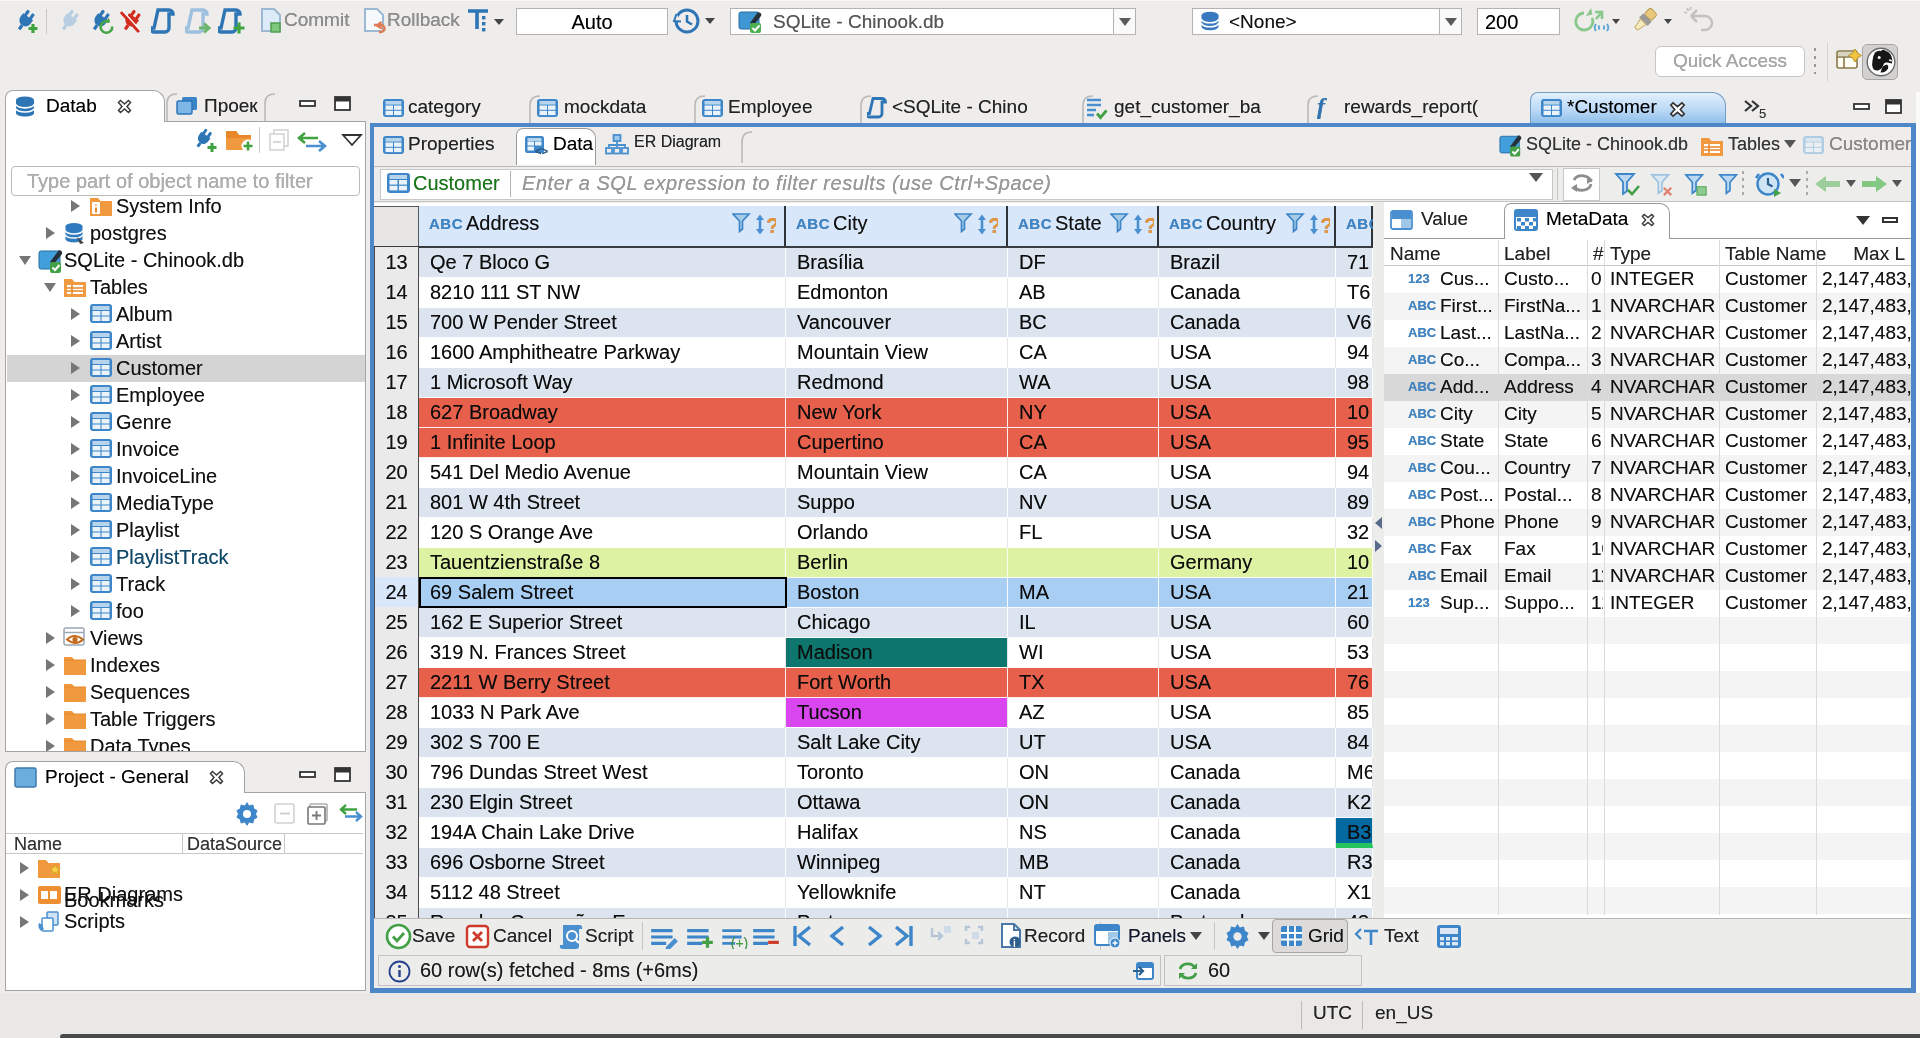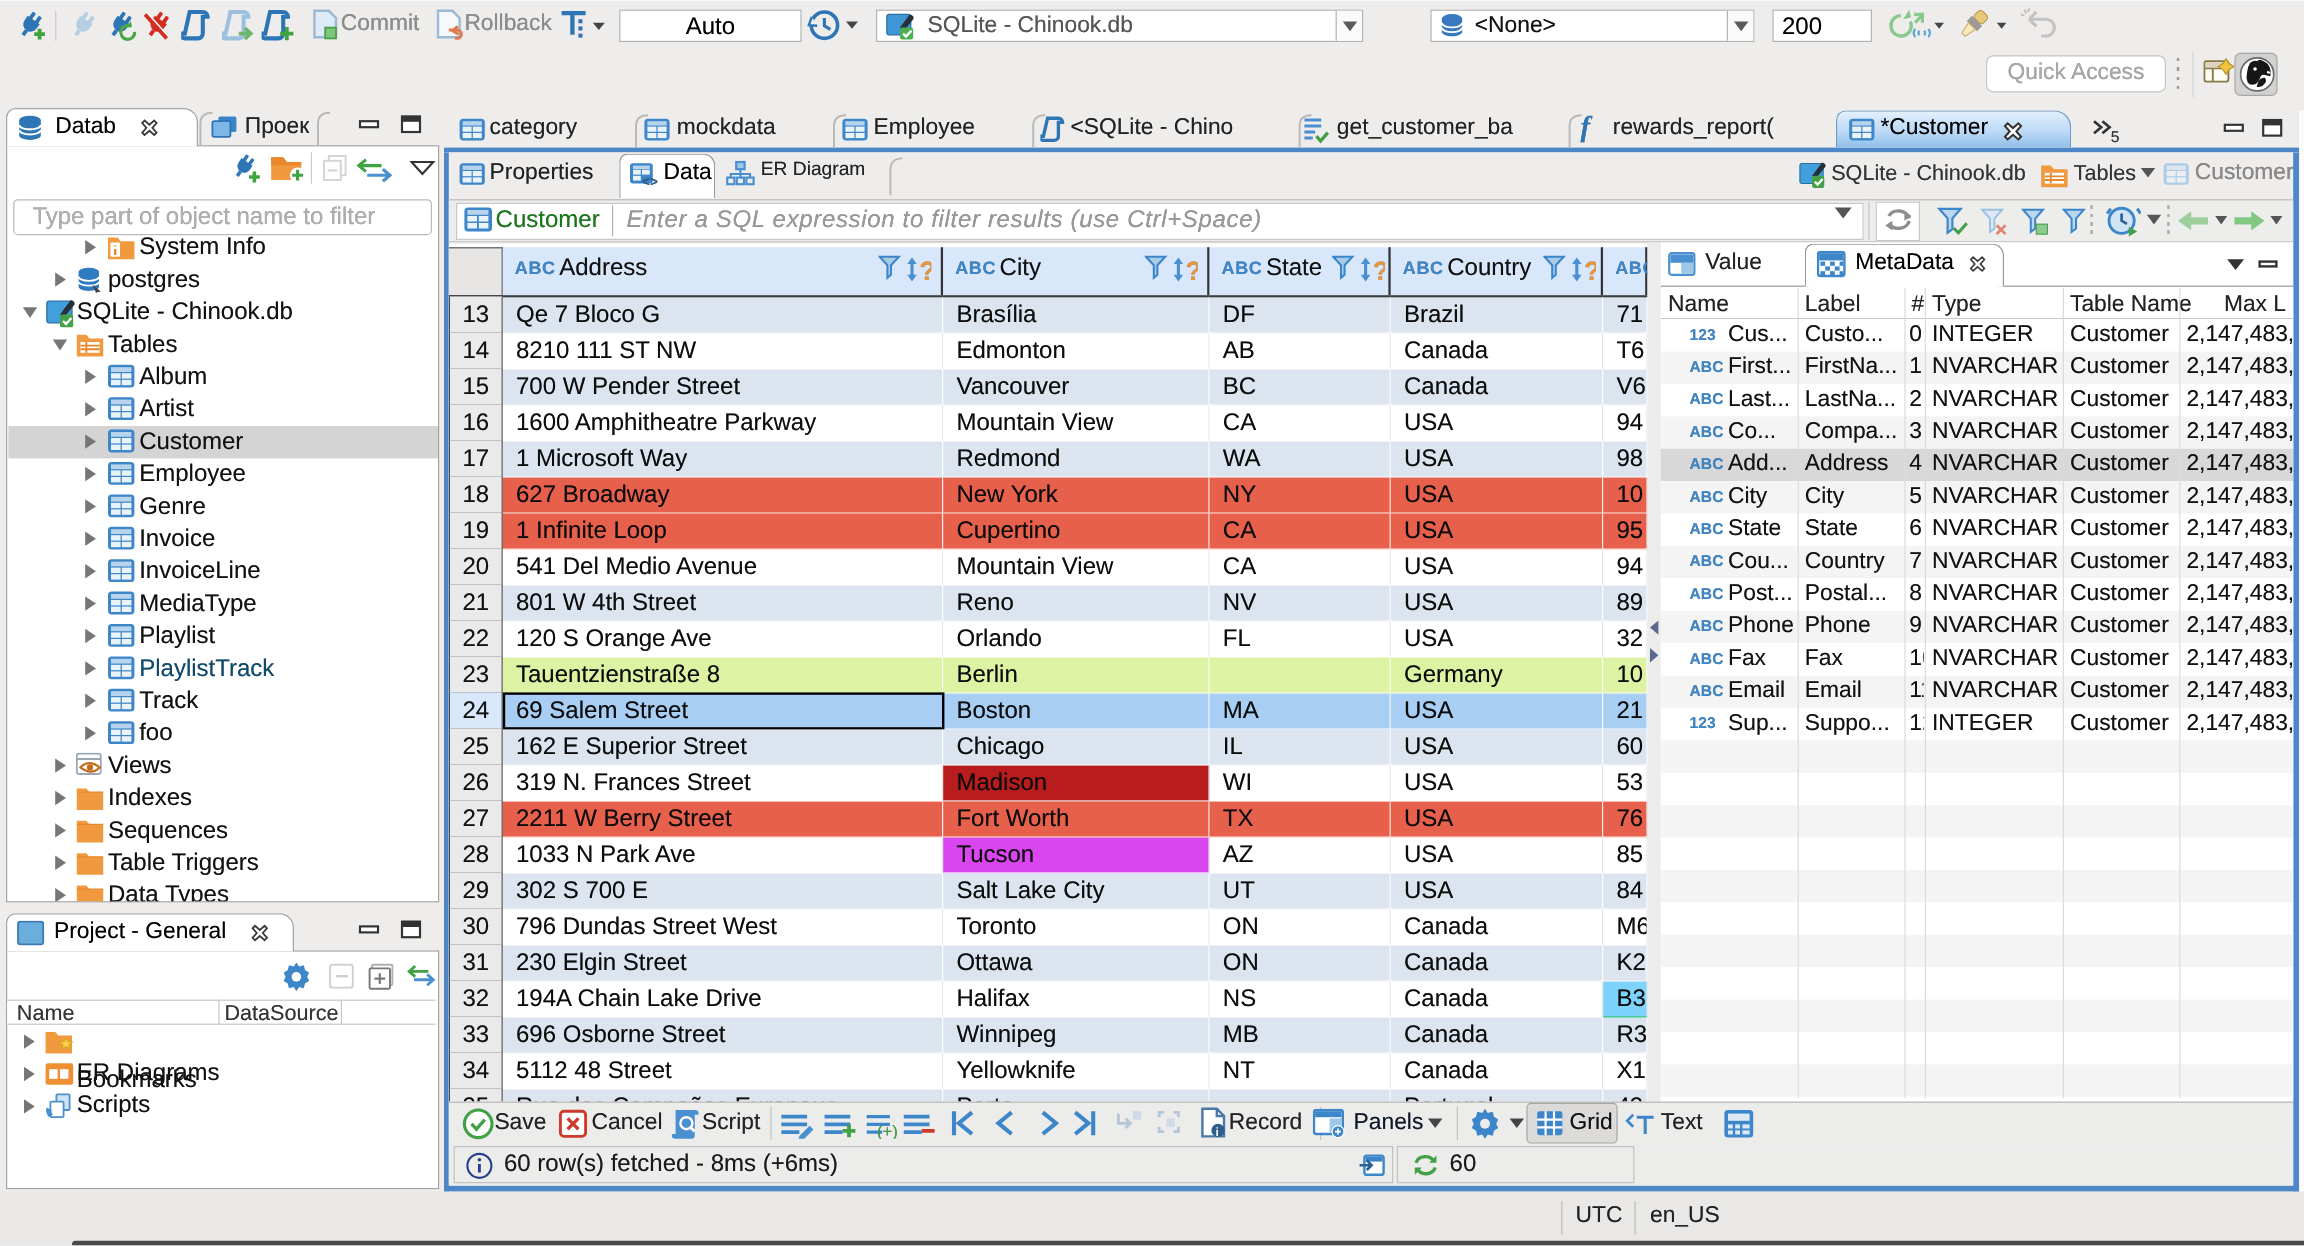--- a/index.html
+++ b/index.html
@@ -839,21 +839,21 @@
 <div class="cell" style="left:785px;top:225px;width:177px;background:#e6604b;border-right:1px solid rgba(255,255,255,.9);border-bottom:1px solid rgba(255,255,255,.9);">USA</div>
 <div class="cell" style="left:962px;top:225px;width:37px;background:#e6604b;border-right:1px solid rgba(255,255,255,.9);border-bottom:1px solid rgba(255,255,255,.9);">95</div>
 <div class="rownum" style="top:254px;height:31px;line-height:30px;background:#eaeaea;">20</div>
 <div class="cell" style="left:45px;top:255px;width:367px;background:#ffffff;border-right:1px solid #e6e6e6;border-bottom:1px solid #fff;">541 Del Medio Avenue</div>
 <div class="cell" style="left:412px;top:255px;width:222px;background:#ffffff;border-right:1px solid #e6e6e6;border-bottom:1px solid #fff;">Mountain View</div>
 <div class="cell" style="left:634px;top:255px;width:151px;background:#ffffff;border-right:1px solid #e6e6e6;border-bottom:1px solid #fff;">CA</div>
 <div class="cell" style="left:785px;top:255px;width:177px;background:#ffffff;border-right:1px solid #e6e6e6;border-bottom:1px solid #fff;">USA</div>
 <div class="cell" style="left:962px;top:255px;width:37px;background:#ffffff;border-right:1px solid #e6e6e6;border-bottom:1px solid #fff;">94</div>
 <div class="rownum" style="top:284px;height:31px;line-height:30px;background:#eaeaea;">21</div>
 <div class="cell" style="left:45px;top:285px;width:367px;background:#dce5ef;border-right:1px solid rgba(255,255,255,.9);border-bottom:1px solid rgba(255,255,255,.9);">801 W 4th Street</div>
-<div class="cell" style="left:412px;top:285px;width:222px;background:#dce5ef;border-right:1px solid rgba(255,255,255,.9);border-bottom:1px solid rgba(255,255,255,.9);">Reno</div>
+<div class="cell" style="left:412px;top:285px;width:222px;background:#dce5ef;border-right:1px solid rgba(255,255,255,.9);border-bottom:1px solid rgba(255,255,255,.9);">Suppo</div>
 <div class="cell" style="left:634px;top:285px;width:151px;background:#dce5ef;border-right:1px solid rgba(255,255,255,.9);border-bottom:1px solid rgba(255,255,255,.9);">NV</div>
 <div class="cell" style="left:785px;top:285px;width:177px;background:#dce5ef;border-right:1px solid rgba(255,255,255,.9);border-bottom:1px solid rgba(255,255,255,.9);">USA</div>
 <div class="cell" style="left:962px;top:285px;width:37px;background:#dce5ef;border-right:1px solid rgba(255,255,255,.9);border-bottom:1px solid rgba(255,255,255,.9);">89</div>
 <div class="rownum" style="top:314px;height:31px;line-height:30px;background:#eaeaea;">22</div>
 <div class="cell" style="left:45px;top:315px;width:367px;background:#ffffff;border-right:1px solid #e6e6e6;border-bottom:1px solid #fff;">120 S Orange Ave</div>
 <div class="cell" style="left:412px;top:315px;width:222px;background:#ffffff;border-right:1px solid #e6e6e6;border-bottom:1px solid #fff;">Orlando</div>
 <div class="cell" style="left:634px;top:315px;width:151px;background:#ffffff;border-right:1px solid #e6e6e6;border-bottom:1px solid #fff;">FL</div>
 <div class="cell" style="left:785px;top:315px;width:177px;background:#ffffff;border-right:1px solid #e6e6e6;border-bottom:1px solid #fff;">USA</div>
 <div class="cell" style="left:962px;top:315px;width:37px;background:#ffffff;border-right:1px solid #e6e6e6;border-bottom:1px solid #fff;">32</div>
 <div class="rownum" style="top:344px;height:31px;line-height:30px;background:#eaeaea;">23</div>
@@ -870,21 +870,21 @@
 <div class="cell" style="left:962px;top:375px;width:37px;background:#a8cef3;border-right:1px solid rgba(255,255,255,.9);border-bottom:1px solid rgba(255,255,255,.9);">21</div>
 <div class="abs" style="left:45px;top:374px;width:368px;height:31px;border:2px solid #000;"></div>
 <div class="rownum" style="top:404px;height:31px;line-height:30px;background:#eaeaea;">25</div>
 <div class="cell" style="left:45px;top:405px;width:367px;background:#dce5ef;border-right:1px solid rgba(255,255,255,.9);border-bottom:1px solid rgba(255,255,255,.9);">162 E Superior Street</div>
 <div class="cell" style="left:412px;top:405px;width:222px;background:#dce5ef;border-right:1px solid rgba(255,255,255,.9);border-bottom:1px solid rgba(255,255,255,.9);">Chicago</div>
 <div class="cell" style="left:634px;top:405px;width:151px;background:#dce5ef;border-right:1px solid rgba(255,255,255,.9);border-bottom:1px solid rgba(255,255,255,.9);">IL</div>
 <div class="cell" style="left:785px;top:405px;width:177px;background:#dce5ef;border-right:1px solid rgba(255,255,255,.9);border-bottom:1px solid rgba(255,255,255,.9);">USA</div>
 <div class="cell" style="left:962px;top:405px;width:37px;background:#dce5ef;border-right:1px solid rgba(255,255,255,.9);border-bottom:1px solid rgba(255,255,255,.9);">60</div>
 <div class="rownum" style="top:434px;height:31px;line-height:30px;background:#eaeaea;">26</div>
 <div class="cell" style="left:45px;top:435px;width:367px;background:#ffffff;border-right:1px solid #e6e6e6;border-bottom:1px solid #fff;">319 N. Frances Street</div>
-<div class="cell" style="left:412px;top:435px;width:222px;background:#b91c1c;border-right:1px solid #e6e6e6;border-bottom:1px solid #fff;">Madison</div>
+<div class="cell" style="left:412px;top:435px;width:222px;background:#0f766e;border-right:1px solid #e6e6e6;border-bottom:1px solid #fff;">Madison</div>
 <div class="cell" style="left:634px;top:435px;width:151px;background:#ffffff;border-right:1px solid #e6e6e6;border-bottom:1px solid #fff;">WI</div>
 <div class="cell" style="left:785px;top:435px;width:177px;background:#ffffff;border-right:1px solid #e6e6e6;border-bottom:1px solid #fff;">USA</div>
 <div class="cell" style="left:962px;top:435px;width:37px;background:#ffffff;border-right:1px solid #e6e6e6;border-bottom:1px solid #fff;">53</div>
 <div class="rownum" style="top:464px;height:31px;line-height:30px;background:#eaeaea;">27</div>
 <div class="cell" style="left:45px;top:465px;width:367px;background:#e6604b;border-right:1px solid rgba(255,255,255,.9);border-bottom:1px solid rgba(255,255,255,.9);">2211 W Berry Street</div>
 <div class="cell" style="left:412px;top:465px;width:222px;background:#e6604b;border-right:1px solid rgba(255,255,255,.9);border-bottom:1px solid rgba(255,255,255,.9);">Fort Worth</div>
 <div class="cell" style="left:634px;top:465px;width:151px;background:#e6604b;border-right:1px solid rgba(255,255,255,.9);border-bottom:1px solid rgba(255,255,255,.9);">TX</div>
 <div class="cell" style="left:785px;top:465px;width:177px;background:#e6604b;border-right:1px solid rgba(255,255,255,.9);border-bottom:1px solid rgba(255,255,255,.9);">USA</div>
 <div class="cell" style="left:962px;top:465px;width:37px;background:#e6604b;border-right:1px solid rgba(255,255,255,.9);border-bottom:1px solid rgba(255,255,255,.9);">76</div>
 <div class="rownum" style="top:494px;height:31px;line-height:30px;background:#eaeaea;">28</div>
@@ -909,21 +909,21 @@
 <div class="cell" style="left:45px;top:585px;width:367px;background:#dce5ef;border-right:1px solid rgba(255,255,255,.9);border-bottom:1px solid rgba(255,255,255,.9);">230 Elgin Street</div>
 <div class="cell" style="left:412px;top:585px;width:222px;background:#dce5ef;border-right:1px solid rgba(255,255,255,.9);border-bottom:1px solid rgba(255,255,255,.9);">Ottawa</div>
 <div class="cell" style="left:634px;top:585px;width:151px;background:#dce5ef;border-right:1px solid rgba(255,255,255,.9);border-bottom:1px solid rgba(255,255,255,.9);">ON</div>
 <div class="cell" style="left:785px;top:585px;width:177px;background:#dce5ef;border-right:1px solid rgba(255,255,255,.9);border-bottom:1px solid rgba(255,255,255,.9);">Canada</div>
 <div class="cell" style="left:962px;top:585px;width:37px;background:#dce5ef;border-right:1px solid rgba(255,255,255,.9);border-bottom:1px solid rgba(255,255,255,.9);">K2</div>
 <div class="rownum" style="top:614px;height:31px;line-height:30px;background:#eaeaea;">32</div>
 <div class="cell" style="left:45px;top:615px;width:367px;background:#ffffff;border-right:1px solid #e6e6e6;border-bottom:1px solid #fff;">194A Chain Lake Drive</div>
 <div class="cell" style="left:412px;top:615px;width:222px;background:#ffffff;border-right:1px solid #e6e6e6;border-bottom:1px solid #fff;">Halifax</div>
 <div class="cell" style="left:634px;top:615px;width:151px;background:#ffffff;border-right:1px solid #e6e6e6;border-bottom:1px solid #fff;">NS</div>
 <div class="cell" style="left:785px;top:615px;width:177px;background:#ffffff;border-right:1px solid #e6e6e6;border-bottom:1px solid #fff;">Canada</div>
-<div class="cell" style="left:962px;top:615px;width:37px;background:#7dd3fc;border-right:1px solid #e6e6e6;border-bottom:1px solid #22c55e;">B3</div>
+<div class="cell" style="left:962px;top:615px;width:37px;background:#0369a1;border-right:1px solid #e6e6e6;border-bottom:5px solid #22c55e;">B3</div>
 <div class="rownum" style="top:644px;height:31px;line-height:30px;background:#eaeaea;">33</div>
 <div class="cell" style="left:45px;top:645px;width:367px;background:#dce5ef;border-right:1px solid rgba(255,255,255,.9);border-bottom:1px solid rgba(255,255,255,.9);">696 Osborne Street</div>
 <div class="cell" style="left:412px;top:645px;width:222px;background:#dce5ef;border-right:1px solid rgba(255,255,255,.9);border-bottom:1px solid rgba(255,255,255,.9);">Winnipeg</div>
 <div class="cell" style="left:634px;top:645px;width:151px;background:#dce5ef;border-right:1px solid rgba(255,255,255,.9);border-bottom:1px solid rgba(255,255,255,.9);">MB</div>
 <div class="cell" style="left:785px;top:645px;width:177px;background:#dce5ef;border-right:1px solid rgba(255,255,255,.9);border-bottom:1px solid rgba(255,255,255,.9);">Canada</div>
 <div class="cell" style="left:962px;top:645px;width:37px;background:#dce5ef;border-right:1px solid rgba(255,255,255,.9);border-bottom:1px solid rgba(255,255,255,.9);">R3</div>
 <div class="rownum" style="top:674px;height:31px;line-height:30px;background:#eaeaea;">34</div>
 <div class="cell" style="left:45px;top:675px;width:367px;background:#ffffff;border-right:1px solid #e6e6e6;border-bottom:1px solid #fff;">5112 48 Street</div>
 <div class="cell" style="left:412px;top:675px;width:222px;background:#ffffff;border-right:1px solid #e6e6e6;border-bottom:1px solid #fff;">Yellowknife</div>
 <div class="cell" style="left:634px;top:675px;width:151px;background:#ffffff;border-right:1px solid #e6e6e6;border-bottom:1px solid #fff;">NT</div>

